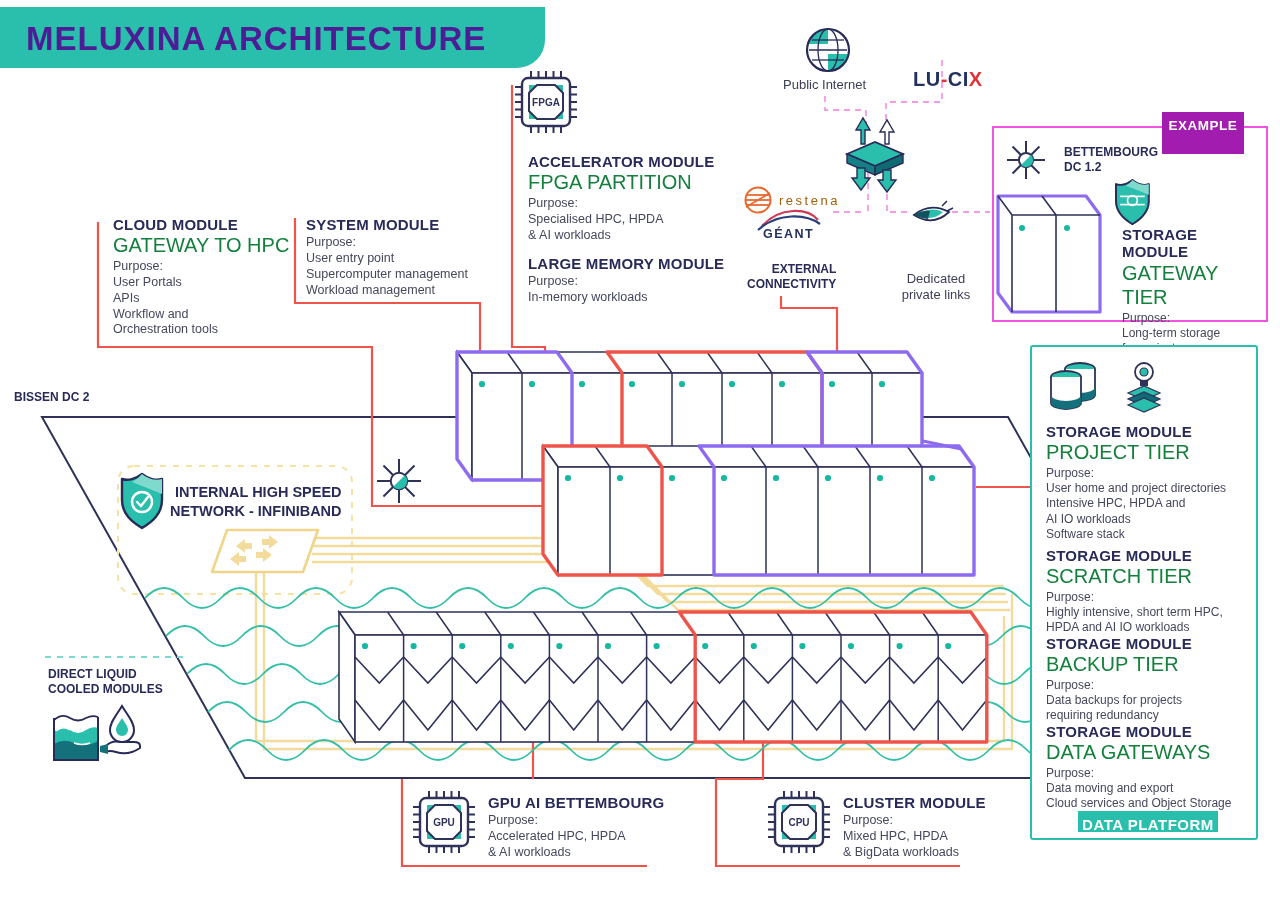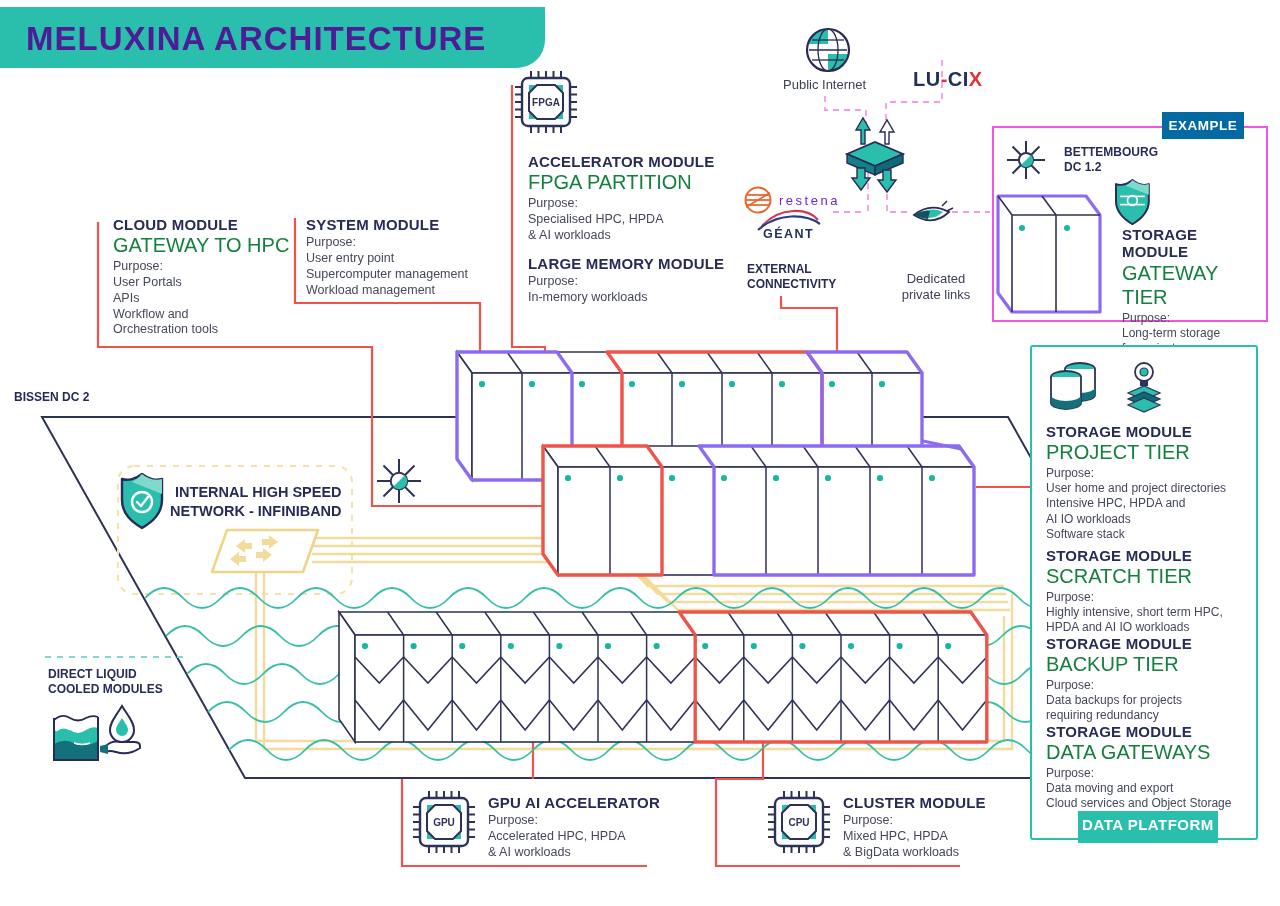--- a/index.html
+++ b/index.html
@@ -16,28 +16,28 @@
   .m-purpose{font-size:12.5px;color:#45485C;line-height:1.26;margin-top:2px;white-space:pre-line;}
   .h2{font-weight:bold;font-size:12px;color:#282B58;line-height:1.25;white-space:pre-line;}
   .h2s{font-weight:bold;font-size:14.5px;color:#282B58;line-height:1.3;white-space:pre-line;text-align:right;}
   .small-label{font-size:13px;color:#3C3F55;line-height:1.25;white-space:pre-line;}
   .panel{position:absolute;left:1030px;top:345px;width:228px;height:495px;background:#fff;
          border:2px solid #2ABFAD;border-radius:3px;box-sizing:border-box;}
   .tier{position:absolute;left:14px;width:206px;}
   .tier .m-purpose{font-size:12px;}
   .badge-teal{position:absolute;background:#2ABFAD;color:#fff;font-weight:bold;font-size:15px;
               text-align:center;letter-spacing:.5px;}
-  .badge-magenta{position:absolute;left:1162px;top:112px;width:82px;height:27px;background:#0369a1;
+  .badge-magenta{position:absolute;left:1162px;top:112px;width:82px;height:42px;background:#a21caf;
                  color:#fff;font-weight:bold;font-size:13.5px;text-align:center;line-height:27px;
                  letter-spacing:.5px;}
   .example-box{position:absolute;left:992px;top:126px;width:276px;height:196px;
                border:2px solid #F353E1;box-sizing:border-box;background:transparent;}
   .lucix{font-size:20px;font-weight:bold;letter-spacing:.5px;}
   .lucix .navy{color:#22305E;} .lucix .red{color:#E23438;}
-  .restena-txt{font-size:13px;letter-spacing:2.5px;color:#6d28d9;}
+  .restena-txt{font-size:13px;letter-spacing:2.5px;color:#a16207;}
   .geant-txt{font-size:12.5px;font-weight:bold;letter-spacing:1.5px;color:#22305E;}
 </style>
 </head>
 <body>
 
 <svg width="1280" height="906" viewBox="0 0 1280 906">
 
   <path d="M42,417 L1008,417 L1211,778 L245,778 Z" fill="none" stroke="#2E3258" stroke-width="2"></path>
 
   <g stroke="#F3DB9B" fill="none" stroke-width="2.4">
@@ -425,21 +425,21 @@
 Specialised HPC, HPDA
 &amp; AI workloads</div>
 </div>
 
 <div class="abs" style="left:528px;top:255px;width:220px;">
   <div class="m-title">LARGE MEMORY MODULE</div>
   <div class="m-purpose">Purpose:
 In-memory workloads</div>
 </div>
 
-<div class="abs h2" style="left:747px;top:262px;">EXTERNAL
+<div class="abs h2" style="left:747px;top:262px;text-align:right;">EXTERNAL
 CONNECTIVITY</div>
 
 <div class="abs small-label" style="left:783px;top:77px;">Public Internet</div>
 
 <div class="abs lucix" style="left:913px;top:36px;margin-top:32px;">
   <span class="navy">LU</span><span class="red">-</span><span class="navy">CI</span><span class="red">X</span>
 </div>
 
 <div class="abs restena-txt" style="left:779px;top:193px;">restena</div>
 
@@ -513,25 +513,25 @@
 Data backups for projects
 requiring redundancy</div>
   </div>
   <div class="tier" style="top:376px;">
     <div class="m-title">STORAGE MODULE</div>
     <div class="m-sub">DATA GATEWAYS</div>
     <div class="m-purpose">Purpose:
 Data moving and export
 Cloud services and Object Storage</div>
   </div>
-  <div class="badge-teal" style="left:46px;top:464px;width:140px;height:32px;line-height:28px;">DATA PLATFORM</div>
+  <div class="badge-teal" style="left:46px;top:464px;width:140px;height:21px;line-height:28px;">DATA PLATFORM</div>
 </div>
 
 <div class="abs" style="left:488px;top:794px;width:190px;">
-  <div class="m-title">GPU AI ACCELERATOR</div>
+  <div class="m-title">GPU AI BETTEMBOURG</div>
   <div class="m-purpose">Purpose:
 Accelerated HPC, HPDA
 &amp; AI workloads</div>
 </div>
 
 <div class="abs" style="left:843px;top:794px;width:190px;">
   <div class="m-title">CLUSTER MODULE</div>
   <div class="m-purpose">Purpose:
 Mixed HPC, HPDA
 &amp; BigData workloads</div>

